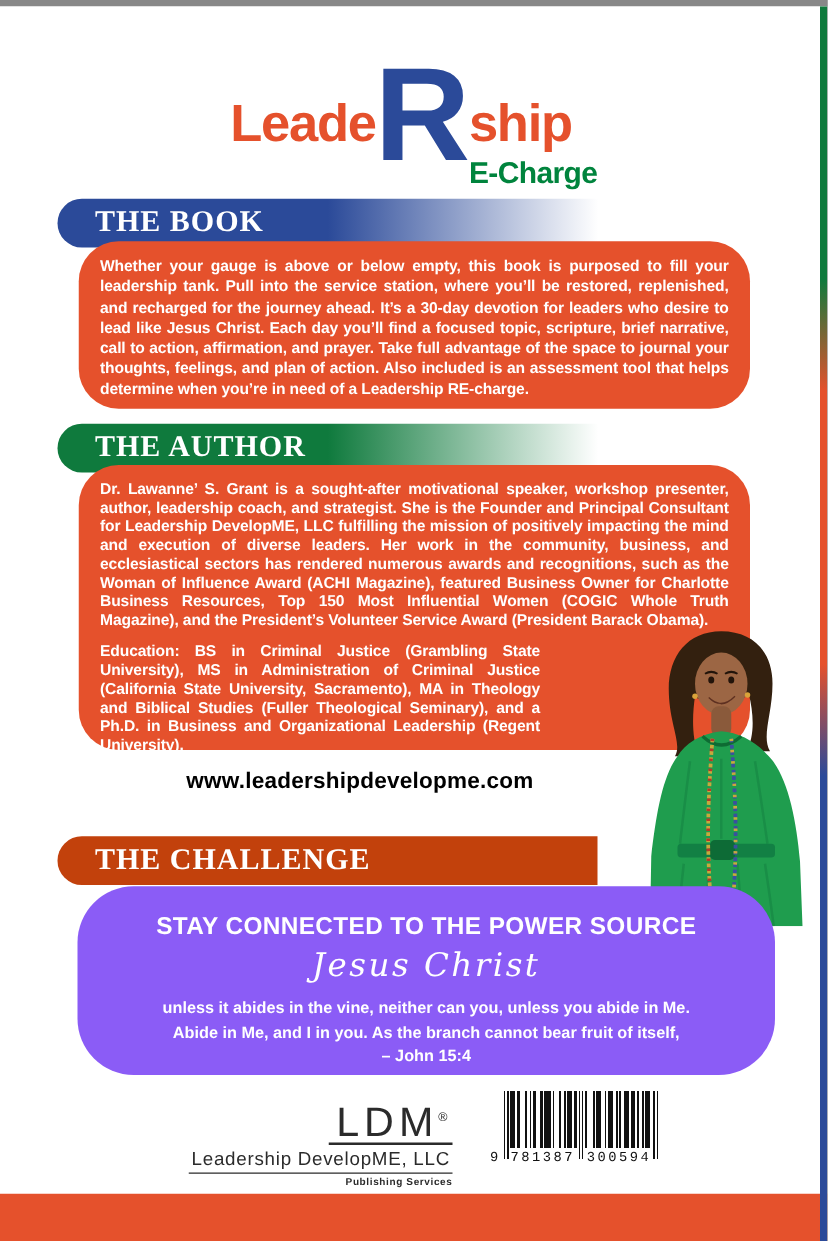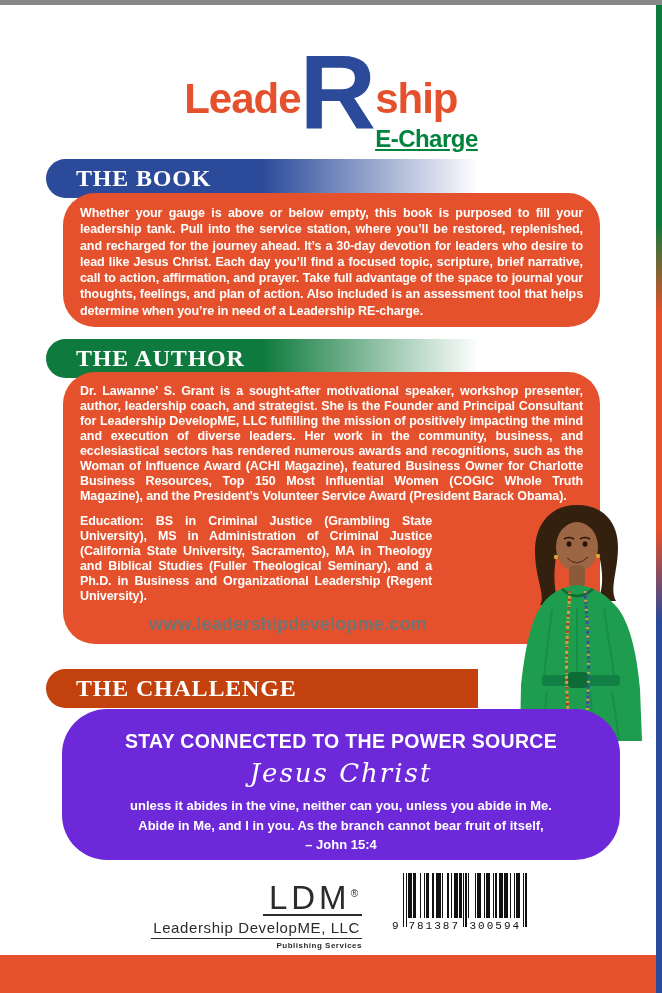--- a/index.html
+++ b/index.html
@@ -16,21 +16,21 @@
       #E5512C 31%, #E5512C 53%,
       #2B4A99 62%, #2B4A99 100%);
   }
   
   .logo{position:absolute; top:44px; left:0; width:100%;
         display:flex; justify-content:center; align-items:flex-start; z-index:2;}
   .logo .leade{color:#E5512C; font-size:42px; font-weight:bold; letter-spacing:-1px; margin-top:26px;}
   .logo .bigR{color:#2B4A99; font-size:106px; font-weight:bold; line-height:0.82; margin:0 -1px;}
   .logo .rightcol{display:flex; flex-direction:column; margin-top:26px;}
   .logo .ship{color:#E5512C; font-size:42px; font-weight:bold; letter-spacing:-1px;}
-  .logo .echarge{color:#00843D; font-size:24px; font-weight:bold; align-self:flex-end; margin-top:2px; letter-spacing:-0.5px;text-decoration:underline;}
+  .logo .echarge{color:#00843D; font-size:24px; font-weight:bold; align-self:flex-end; margin-top:2px; letter-spacing:-0.5px;}
   
   .banner{
     position:absolute; left:46px; height:39px; display:flex; align-items:center;
     padding-left:30px; box-sizing:border-box;
     border-radius:20px 0 0 20px;
     color:#fff; font-family:"Liberation Serif", serif; font-weight:bold;
     font-size:24px; letter-spacing:0.8px;
   }
   .banner-book{top:154px; width:515px;
     background:linear-gradient(90deg,#2B4A99 0%,#2B4A99 42%,rgba(255,255,255,0) 84%);}
@@ -38,31 +38,31 @@
     background:linear-gradient(90deg,#0F7A3D 0%,#0F7A3D 42%,rgba(255,255,255,0) 84%);}
   .banner-challenge{top:664px; width:432px; background:#c2410c; z-index:3;}
   
   .obox{
     position:absolute; left:63px; width:537px; background:#E5512C;
     border-radius:32px; box-sizing:border-box; padding:12px 17px;
     color:#fff; font-weight:bold; font-size:12.5px; letter-spacing:-0.1px;
     text-align:justify; z-index:1;
   }
   .obox-book{top:188px; height:134px; line-height:1.3;}
-  .obox-author{top:367px; height:272px; line-height:1.2;}
+  .obox-author{top:367px; height:228px; line-height:1.2;}
   .obox-author .edu{margin-top:10px; width:70%;}
   
   .photo{position:absolute; left:492px; top:494px; width:170px; height:242px; z-index:5;}
   
   .website{position:absolute; top:609px; left:63px; width:450px; text-align:center;
-    color:#737373; font-weight:bold; font-size:18px; letter-spacing:0.2px; z-index:2;}
+    color:#000000; font-weight:bold; font-size:18px; letter-spacing:0.2px; z-index:2;}
   
   .bluebox{
     position:absolute; left:62px; top:704px; width:558px; height:151px;
-    background:#6d28d9; border-radius:45px; z-index:6;
+    background:#8b5cf6; border-radius:45px; z-index:6;
     color:#fff; text-align:center; box-sizing:border-box; padding-top:21px;
   }
   .bluebox .head{font-size:19.5px; font-weight:bold; letter-spacing:0.3px;}
   .bluebox .script{font-family:"DejaVu Serif", serif; font-style:italic; font-size:26px;
     letter-spacing:2px; margin-top:5px; font-weight:normal;}
   .bluebox .quote{margin-top:8px; font-size:13px; font-weight:bold; line-height:1.5;}
   
   .ldm{position:absolute; top:876px; left:148px; width:214px; text-align:right; color:#2b2b2b; z-index:2;}
   .ldm .name{display:inline-block; font-size:33px; letter-spacing:4px; font-weight:normal;
     border-bottom:2px solid #2b2b2b; padding:0 4px 0 6px; line-height:1.0;}

